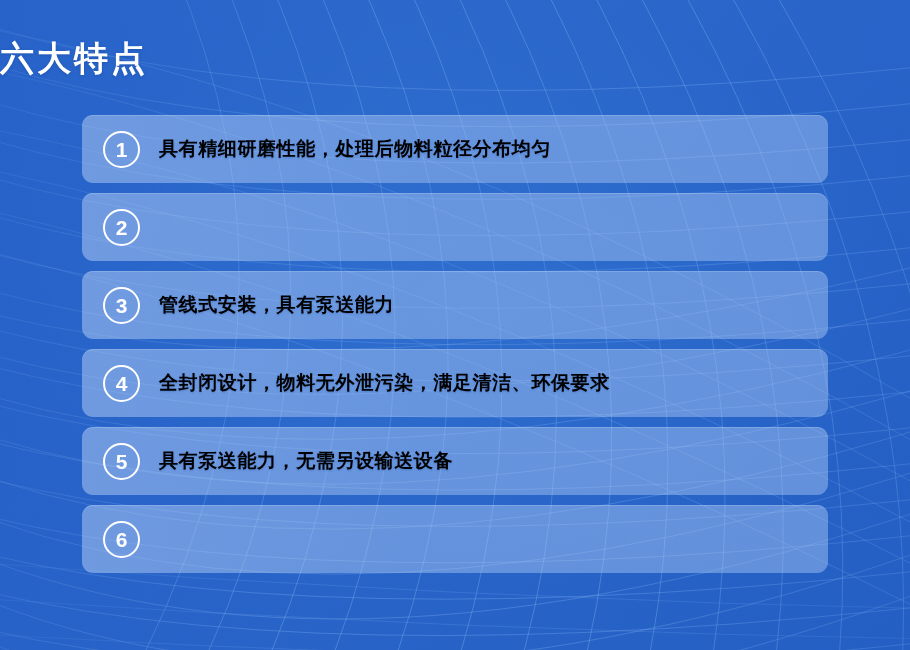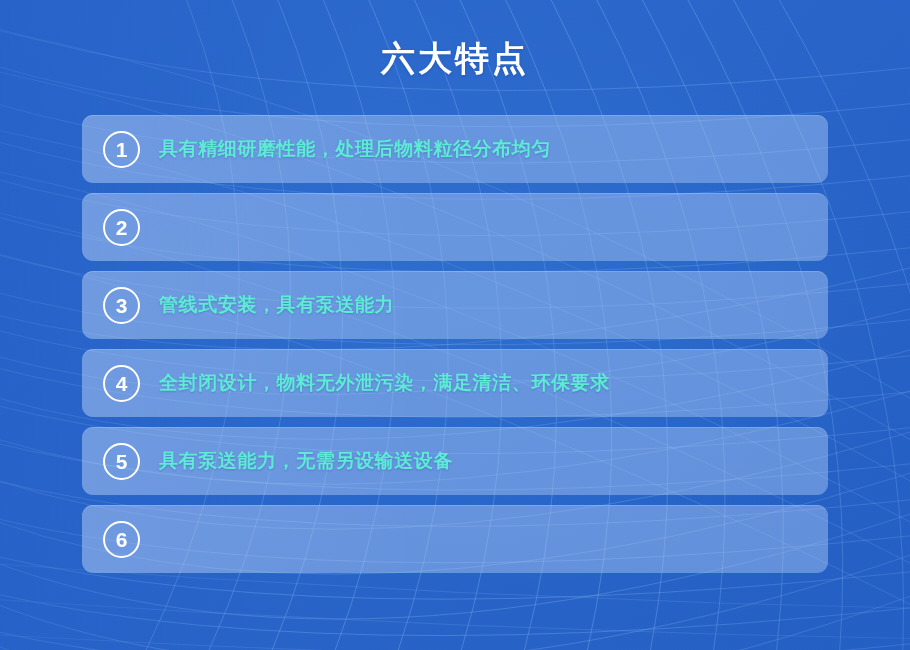--- a/index.html
+++ b/index.html
@@ -36,21 +36,20 @@
     position: relative;
     z-index: 5;
     width: 910px;
     height: 650px;
   }
   .title {
     position: absolute;
     left: 0;
     top: 36px;
     width: 910px;
-    text-align: center;
     color: #ffffff;
     font-size: 34px;
     font-weight: bold;
     letter-spacing: 3px;
     line-height: 44px;
     text-shadow: 0 1px 3px rgba(18,60,140,0.35);
   }
   .cards {
     position: absolute;
     left: 82px;
@@ -89,21 +88,21 @@
     font-size: 21px;
     font-weight: bold;
     line-height: 33px;
     text-align: center;
     box-sizing: border-box;
   }
   .label {
     position: relative;
     z-index: 2;
     margin-left: 19px;
-    color: #5eead4;
+    color: #000000;
     font-size: 19px;
     font-weight: bold;
     letter-spacing: 0.6px;
     white-space: nowrap;
     text-shadow: 0 1px 2px rgba(26,70,155,0.30);
   }
 </style>
 </head>
 <body>
 

